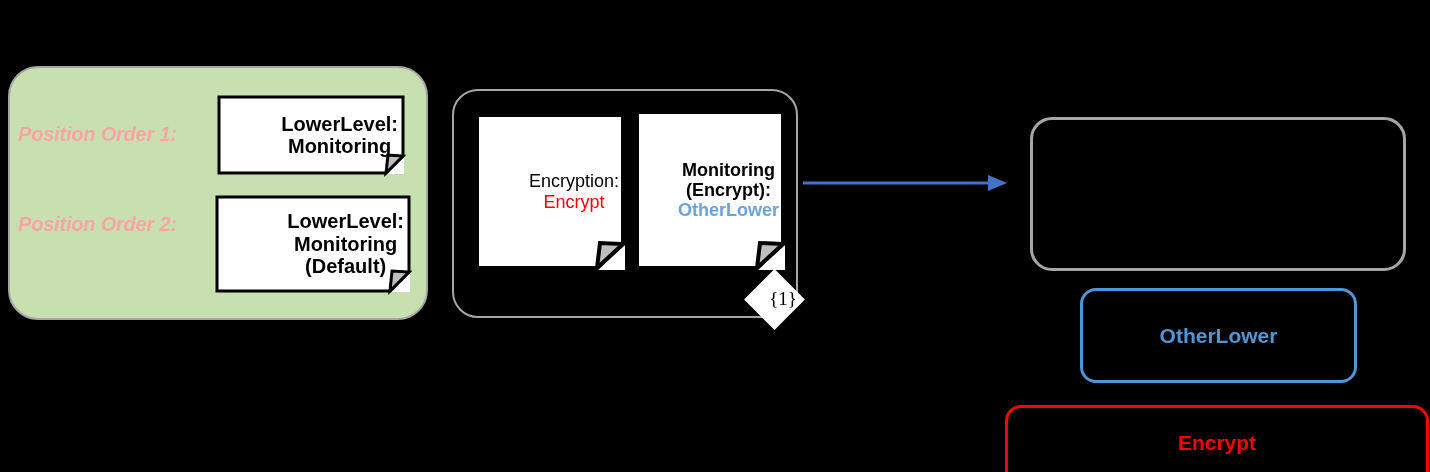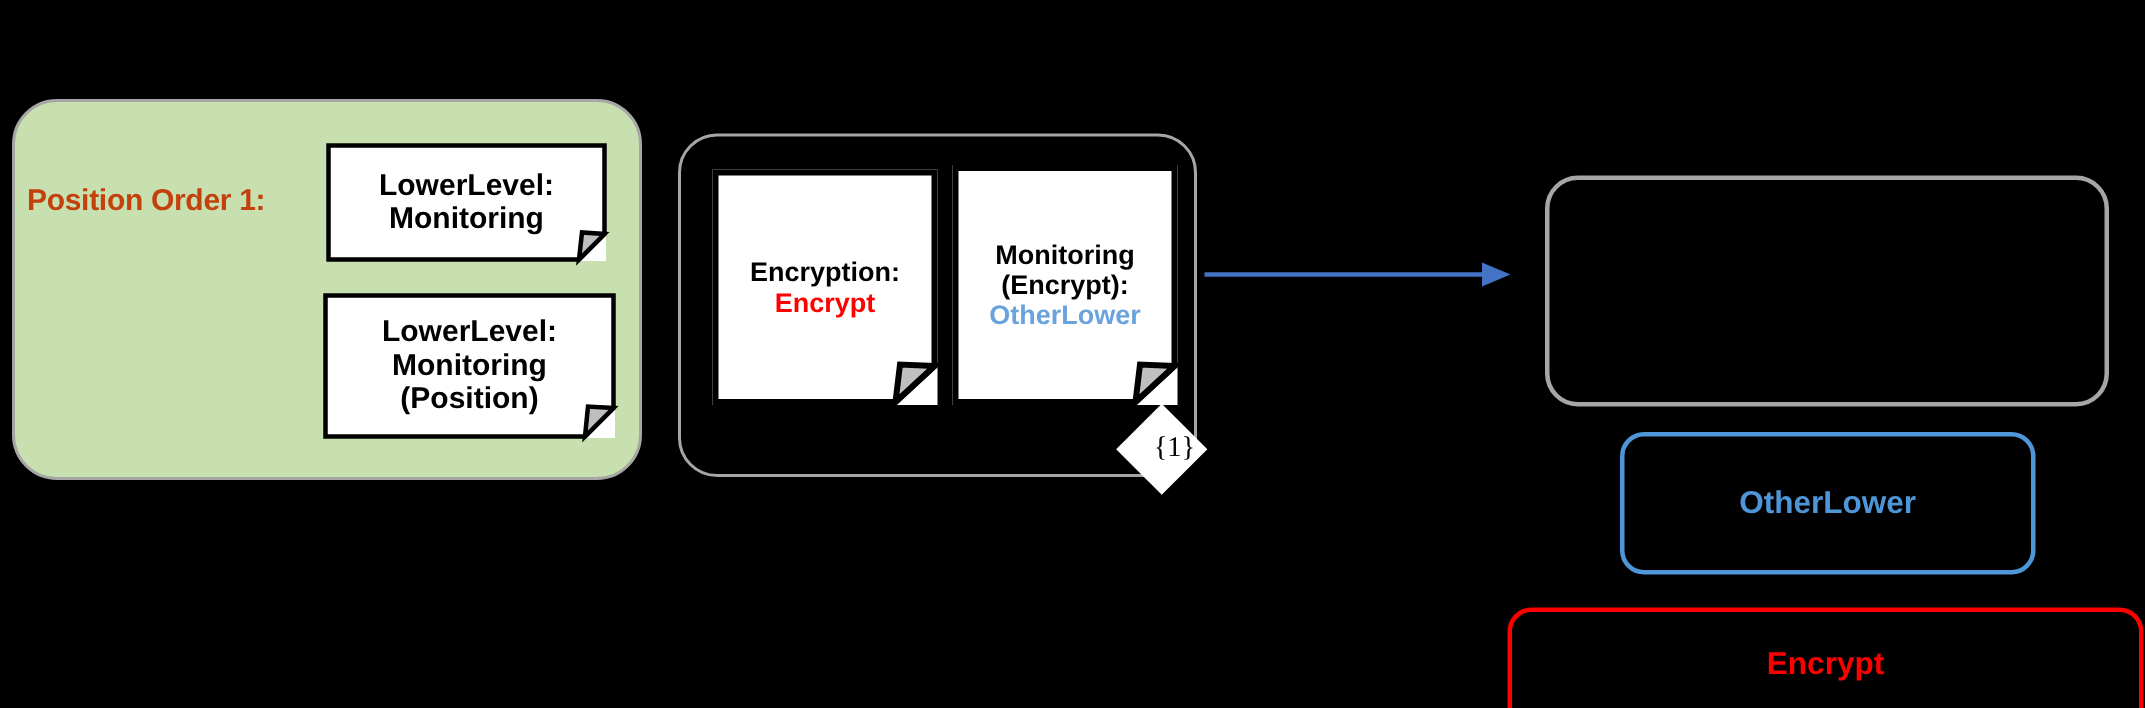--- a/index.html
+++ b/index.html
@@ -23,37 +23,38 @@
     top: 66px;
     width: 420px;
     height: 254px;
     background: #c8e0b0;
     border: 2px solid #a6a6a6;
     border-radius: 30px;
     box-sizing: border-box;
   }
   .pos-label {
     position: absolute;
-    color: #c2410c;
+    color: #fca5a5;
     font-weight: bold;
     font-size: 20px;
     white-space: nowrap;
     letter-spacing: -0.2px;
+    font-style: italic;
   }
   #pos-label-1 { left: 18px; top: 123px; }
   #pos-label-2 { left: 18px; top: 213px; }
 
   
   .doc {
     position: absolute;
     box-sizing: border-box;
     background: #ffffff;
     display: flex;
     align-items: center;
-    justify-content: center;
+    justify-content: flex-end;
     text-align: center;
   }
   .doc .doc-body {
     position: relative;
     z-index: 2;
     line-height: 1.12;
     padding: 0 6px;
   }
   
   .doc-svg {
@@ -83,21 +84,21 @@
     top: 89px;
     width: 346px;
     height: 229px;
     background: #000000;
     border: 2px solid #a6a6a6;
     border-radius: 26px;
     box-sizing: border-box;
   }
   #doc-encryption {
     left: 475px; top: 113px; width: 150px; height: 157px;
-    font-size: 18px; font-weight: bold;
+    font-size: 18px; font-weight: normal;
   }
   #doc-monitoring {
     left: 635px; top: 110px; width: 150px; height: 160px;
     font-size: 18px; font-weight: bold;
   }
   .t-black { color: #000000; }
   .t-red   { color: #ff0000; }
   .t-blue  { color: #6aa3dc; }
 
   
@@ -165,41 +166,42 @@
 </style>
 </head>
 <body>
 
 <div id="canvas">
 
   <div class="green-panel"></div>
 
   <div class="pos-label" id="pos-label-1">Position Order 1:</div>
 
+  <div class="pos-label" id="pos-label-2">Position Order 2:</div>
 
   <div class="doc" id="doc-lowerlevel-encryption">
     <svg class="doc-svg" viewBox="0 0 186 78" preserveAspectRatio="none">
       <path d="M1,1 L185,1 L185,60 L168,77 L1,77 Z" fill="#ffffff" stroke="#000000" stroke-width="3"></path>
       <path d="M185,60 L168,77 L170,59 Z" fill="#bfbfbf" stroke="#000000" stroke-width="3"></path>
     </svg>
     <div class="doc-body">
       <div>LowerLevel:</div>
       <div>Monitoring</div>
     </div>
   </div>
 
   <div class="doc" id="doc-lowerlevel-monitoring">
     <svg class="doc-svg" viewBox="0 0 194 96" preserveAspectRatio="none">
       <path d="M1,1 L193,1 L193,76 L174,95 L1,95 Z" fill="#ffffff" stroke="#000000" stroke-width="3"></path>
       <path d="M193,76 L174,95 L176,75 Z" fill="#bfbfbf" stroke="#000000" stroke-width="3"></path>
     </svg>
     <div class="doc-body">
       <div>LowerLevel:</div>
       <div>Monitoring</div>
-      <div>(Position)</div>
+      <div>(Default)</div>
     </div>
   </div>
 
   <div class="mid-panel"></div>
 
   <div class="doc" id="doc-encryption">
     <svg class="doc-svg" viewBox="0 0 150 157" preserveAspectRatio="none">
       <path d="M2,2 L148,2 L148,131 L122,155 L2,155 Z" fill="#ffffff" stroke="#000000" stroke-width="4"></path>
       <path d="M148,131 L122,155 L125,130 Z" fill="#bfbfbf" stroke="#000000" stroke-width="4"></path>
     </svg>

